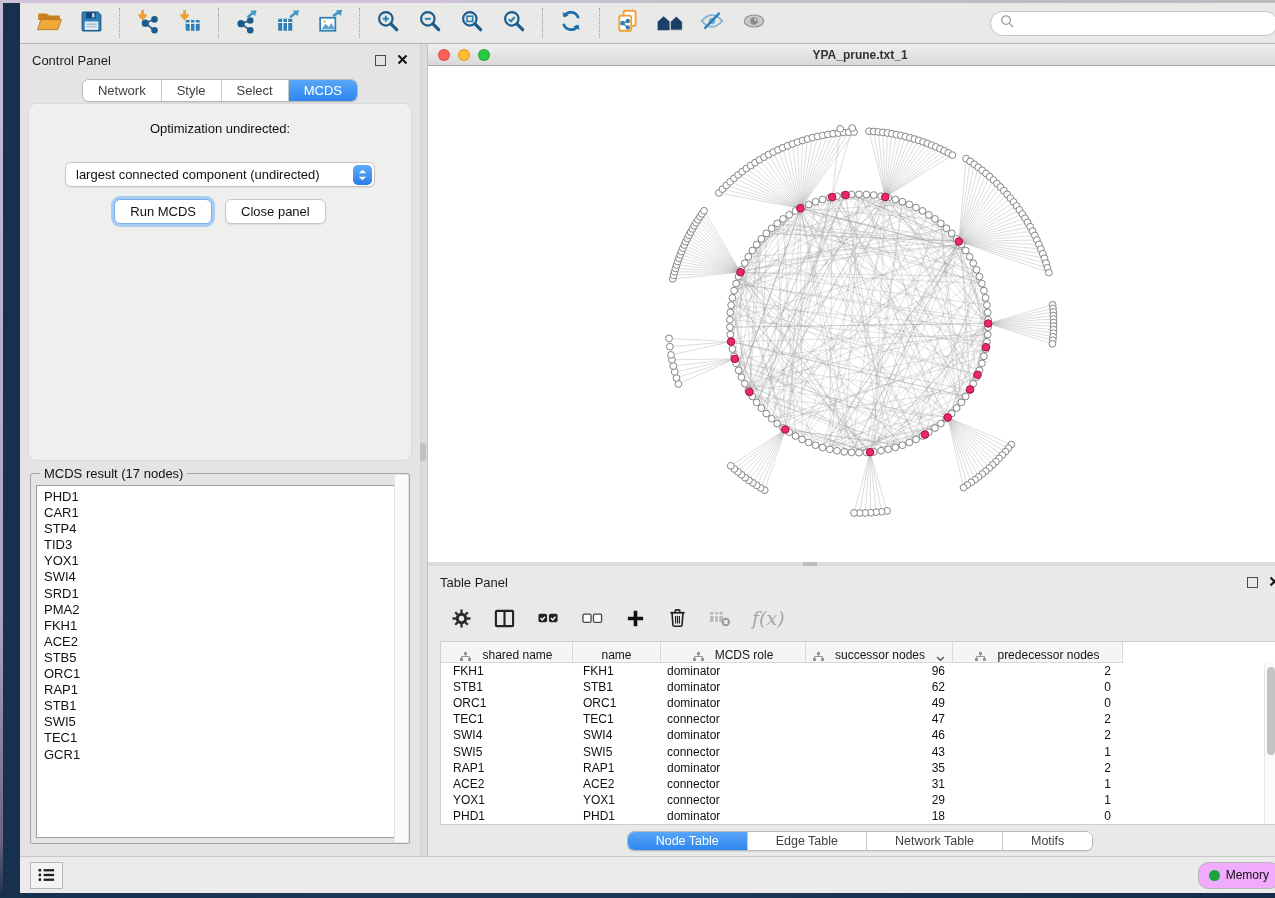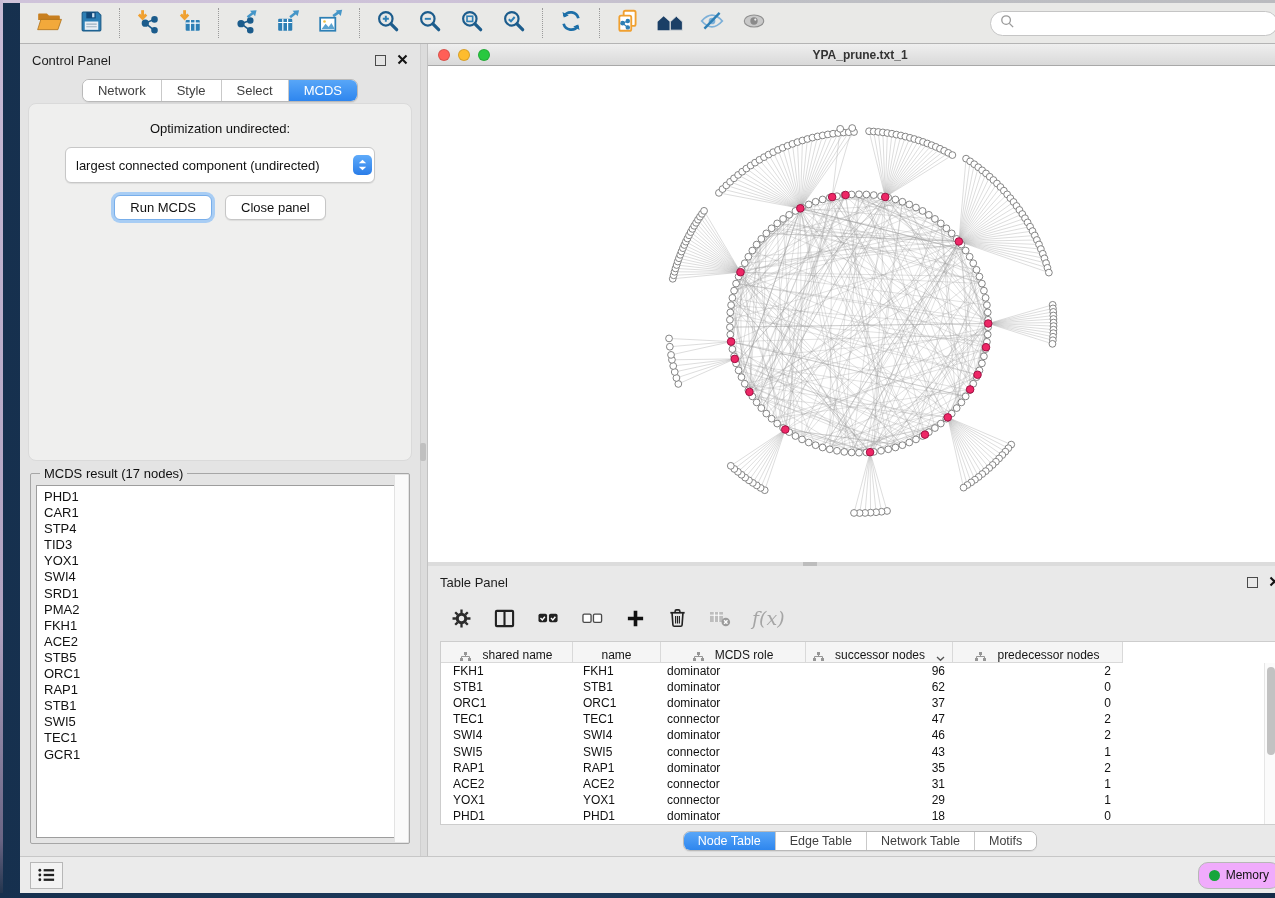--- a/index.html
+++ b/index.html
@@ -19,25 +19,25 @@
   .main{flex:1;display:flex;min-height:0}
   .cpanel{width:400px;flex:0 0 auto;background:#e4e4e4;display:flex;flex-direction:column}
   .panel-head{height:26px;display:flex;align-items:center;padding:3px 12px 0 12px;font-size:13px;color:#1d1d1d}
   .winbtns{margin-left:auto;display:flex;gap:11px;align-items:center}
   .float-ic{width:9px;height:9px;border:1.5px solid #4a4a4a;background:transparent}
   .segrow{display:flex;justify-content:center;margin-top:6px;margin-bottom:0}
   .segwrap{display:inline-flex;background:#fff;border:1px solid #b9b9b9;border-radius:7px;overflow:hidden;box-shadow:0 1px 1px rgba(0,0,0,.07)}
   .seg{padding:3px 15px;font-size:13px;color:#404040;border-right:1px solid #c9c9c9;background:#fff;white-space:nowrap}
   .seg:last-child{border-right:none}
   .seg.active{background:linear-gradient(#58a6f8,#2e86ee);color:#fff}
-  .segwrap.small .seg{padding:2px 14px;font-size:12.5px}
+  .segwrap.small .seg{padding:2px 28px;font-size:12.5px}
 
   .cp-card{margin:1px 8px 0 8px;background:#efefee;border:1px solid #dadada;border-radius:8px;height:358px;box-sizing:border-box;padding-top:17px}
   .opt-label{text-align:center;font-size:13px;color:#111}
-  .selectbox{margin:11px auto 0 auto;width:310px;height:36px;background:#fff;border:1px solid #c7c7c7;border-radius:6px;display:flex;align-items:center;box-sizing:border-box;box-shadow:0 1px 1px rgba(0,0,0,.08)}
+  .selectbox{margin:26px auto 0 auto;width:310px;height:25px;background:#fff;border:1px solid #c7c7c7;border-radius:6px;display:flex;align-items:center;box-sizing:border-box;box-shadow:0 1px 1px rgba(0,0,0,.08)}
   .selectbox .val{flex:1;font-size:13px;padding-left:10px;white-space:nowrap;overflow:hidden;color:#111}
   .spinner{width:19px;height:20px;margin-right:2px;border-radius:5px;background:linear-gradient(#5fabfa,#2a7de8);display:flex;flex-direction:column;align-items:center;justify-content:center;gap:2px}
   .btn-row{display:flex;justify-content:center;gap:13px;margin-top:12px}
   .pbtn{height:23px;padding:0 15px;background:#fff;border:1px solid #c6c6c6;border-radius:6px;font-size:13px;color:#111;display:flex;align-items:center;box-shadow:0 1px 1px rgba(0,0,0,.08)}
   .pbtn.def{box-shadow:0 0 0 3px #a8cdf4;border-color:#78aeea}
 
   .mcds-group{margin:12px 10px 0 10px;position:relative;border:1px solid #a6a6a6;border-radius:2px;height:371px;box-sizing:border-box;padding:11px 5px 5px 5px;flex:0 0 auto}
   .mcds-legend{position:absolute;top:-8px;left:9px;background:#e4e4e4;padding:0 4px;font-size:13px;color:#111}
   .mcds-list{position:relative;background:#fff;border:1px solid #9d9d9d;height:100%;box-sizing:border-box;overflow:hidden;font-size:13px;line-height:16.1px;padding:3px 0 0 7px;color:#111}
   .mcds-scroll{position:absolute;top:1px;right:1px;bottom:1px;width:13px;background:#fafafa;border-left:1px solid #e3e3e3}
@@ -1199,21 +1199,21 @@
                 <div class="td c0">STB1</div>
                 <div class="td c1">STB1</div>
                 <div class="td c2">dominator</div>
                 <div class="td c3">62</div>
                 <div class="td c4">0</div>
               </div>
               <div class="tr">
                 <div class="td c0">ORC1</div>
                 <div class="td c1">ORC1</div>
                 <div class="td c2">dominator</div>
-                <div class="td c3">37</div>
+                <div class="td c3">49</div>
                 <div class="td c4">0</div>
               </div>
               <div class="tr">
                 <div class="td c0">TEC1</div>
                 <div class="td c1">TEC1</div>
                 <div class="td c2">connector</div>
                 <div class="td c3">47</div>
                 <div class="td c4">2</div>
               </div>
               <div class="tr">

